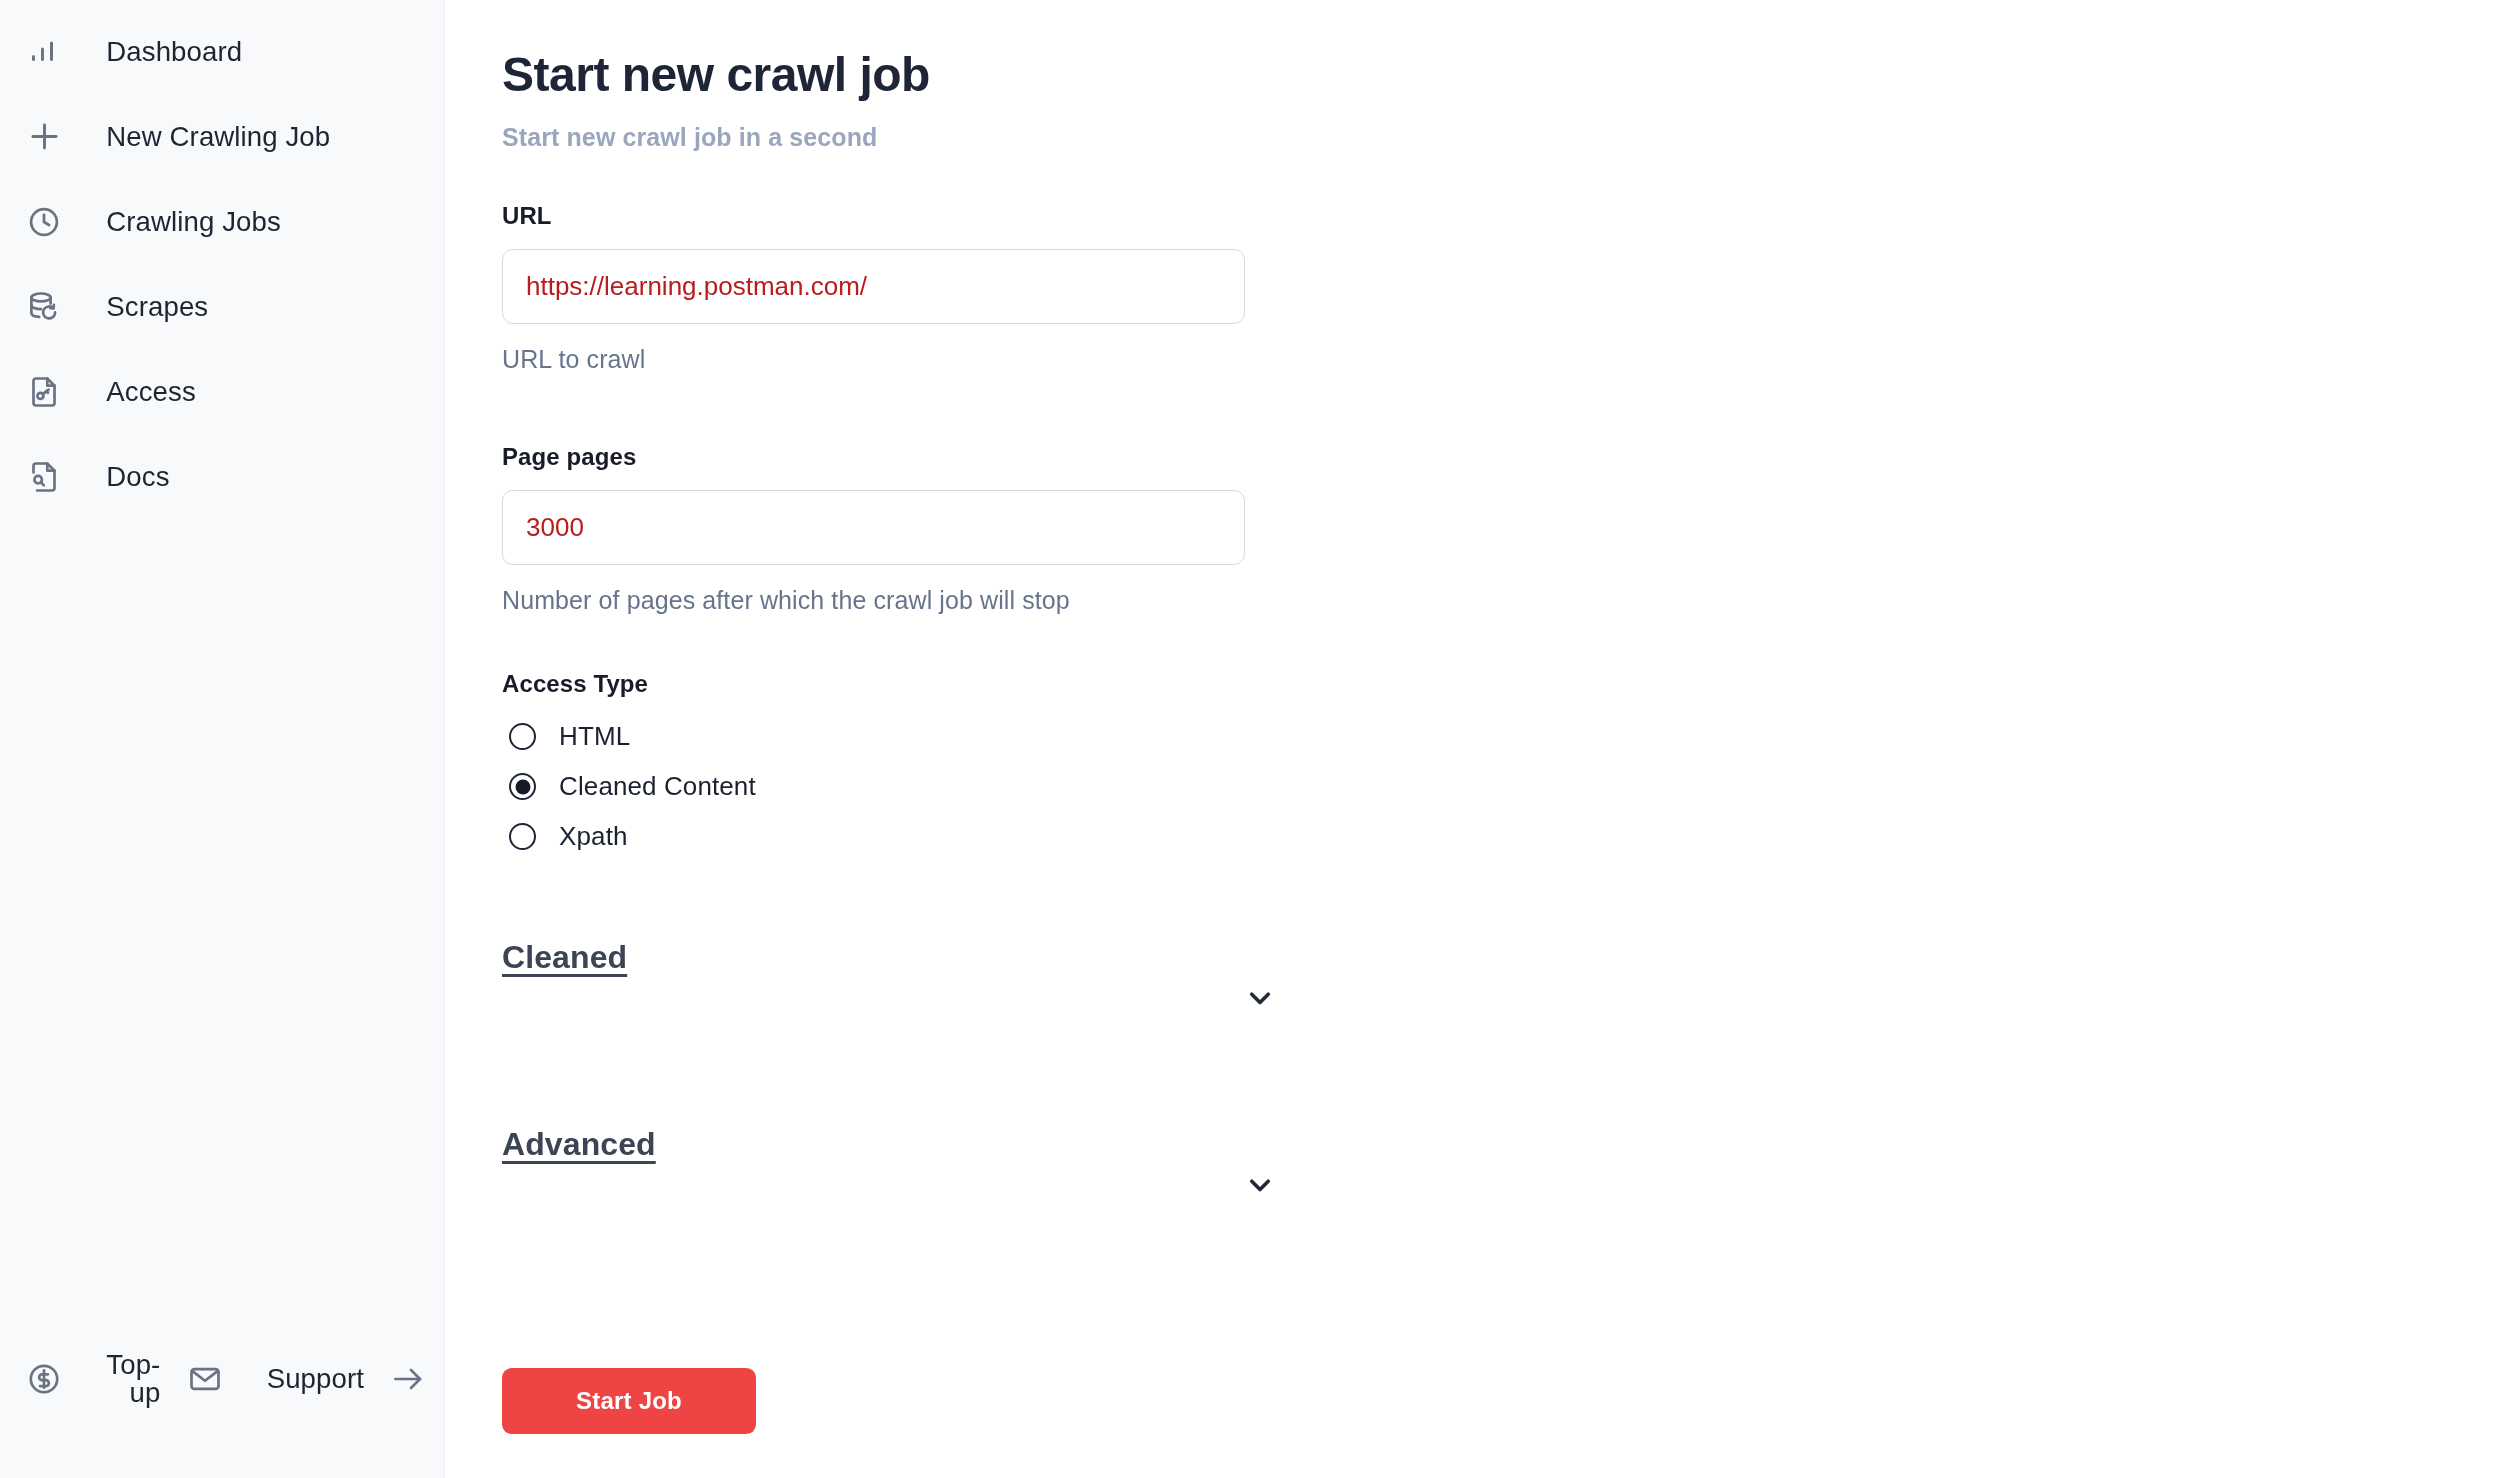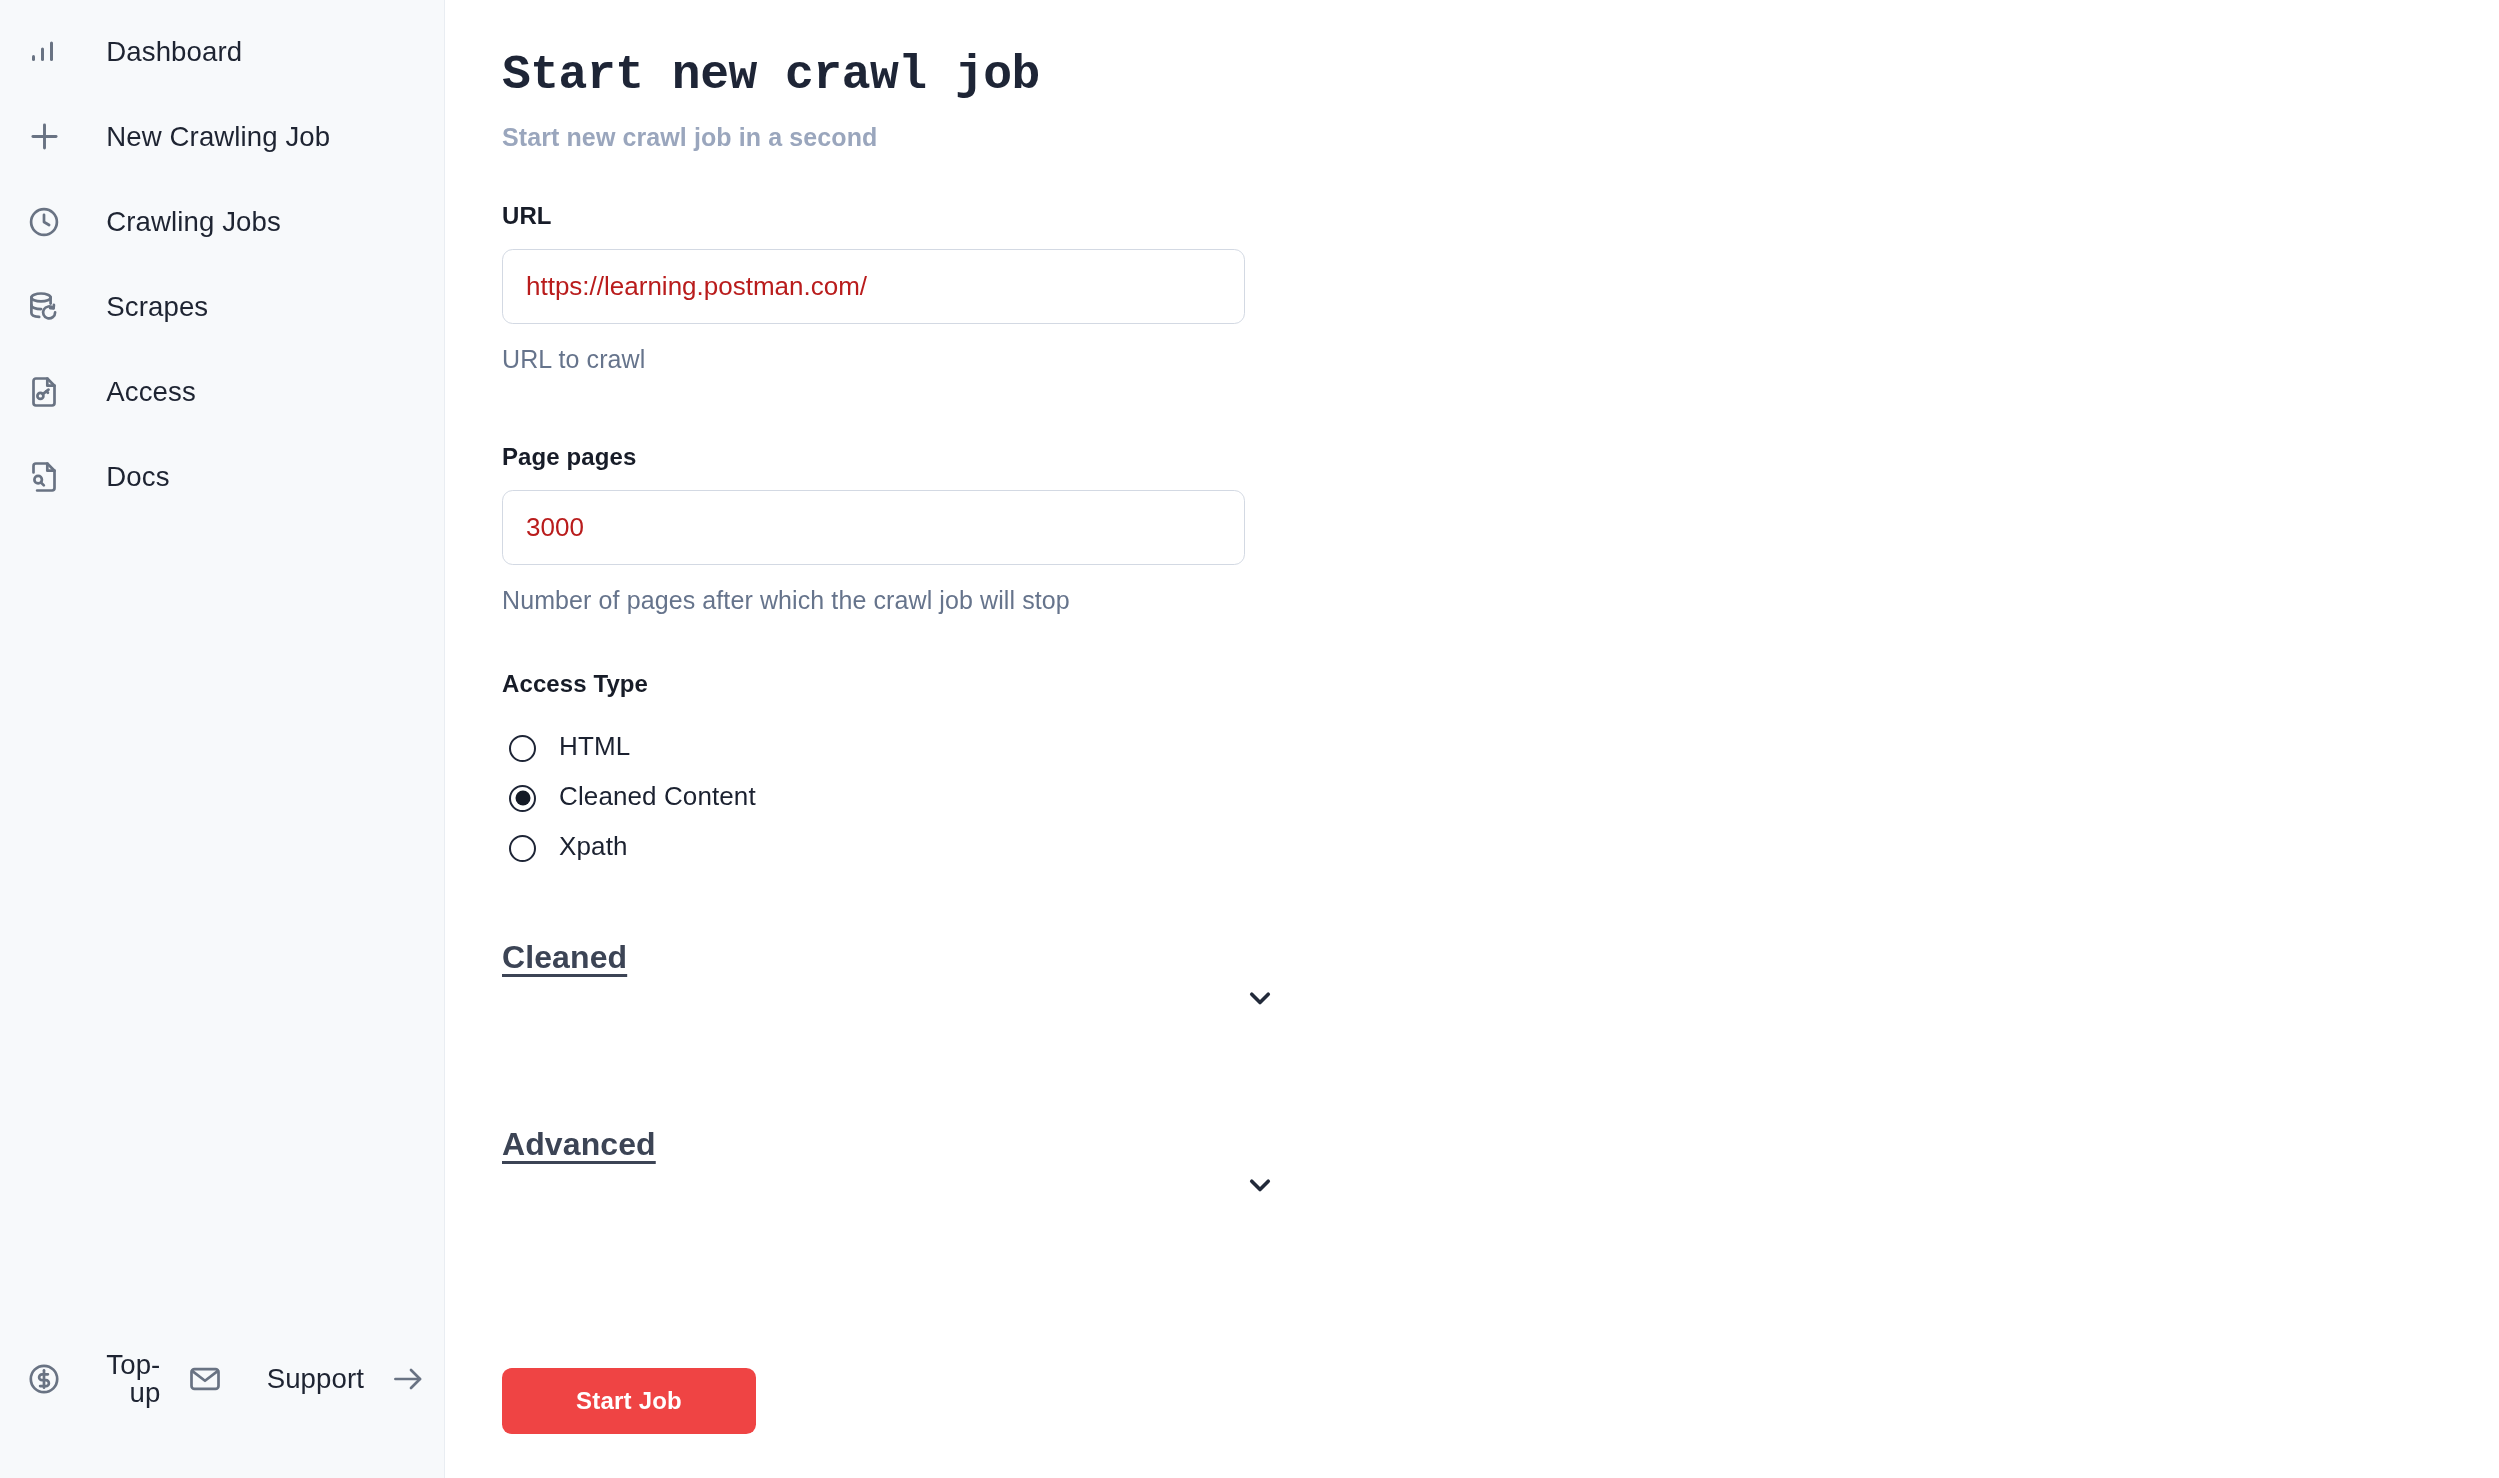--- a/index.html
+++ b/index.html
@@ -78,21 +78,20 @@
     position: relative;
   }
 
   .page-title {
     font-size: 48px;
     font-weight: bold;
     color: #1e2536;
     letter-spacing: -0.5px;
     line-height: 1.05;
     margin-bottom: 23px;
-    font-family: Liberation Mono, monospace;
   }
 
   .page-subtitle {
     font-size: 25px;
     font-weight: bold;
     color: #9aa6bd;
     letter-spacing: 0.1px;
     margin-bottom: 50px;
   }
 
@@ -135,21 +134,21 @@
   .radio-group-label {
     font-size: 24px;
     font-weight: bold;
     color: #171c28;
     margin-bottom: 14.2px;
     letter-spacing: 0.1px;
   }
 
   .radio-row {
     display: flex;
-    align-items: flex-end;
+    align-items: center;
     height: 50px;
     cursor: pointer;
     user-select: none;
   }
 
   .radio-mark {
     width: 27px;
     height: 27px;
     flex: 0 0 27px;
     border-radius: 50%;

